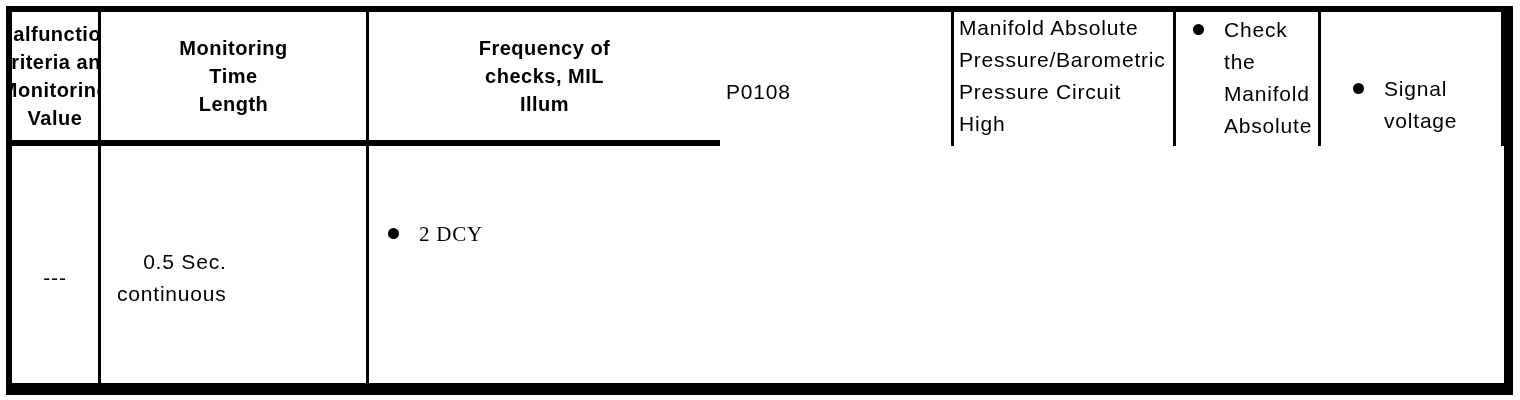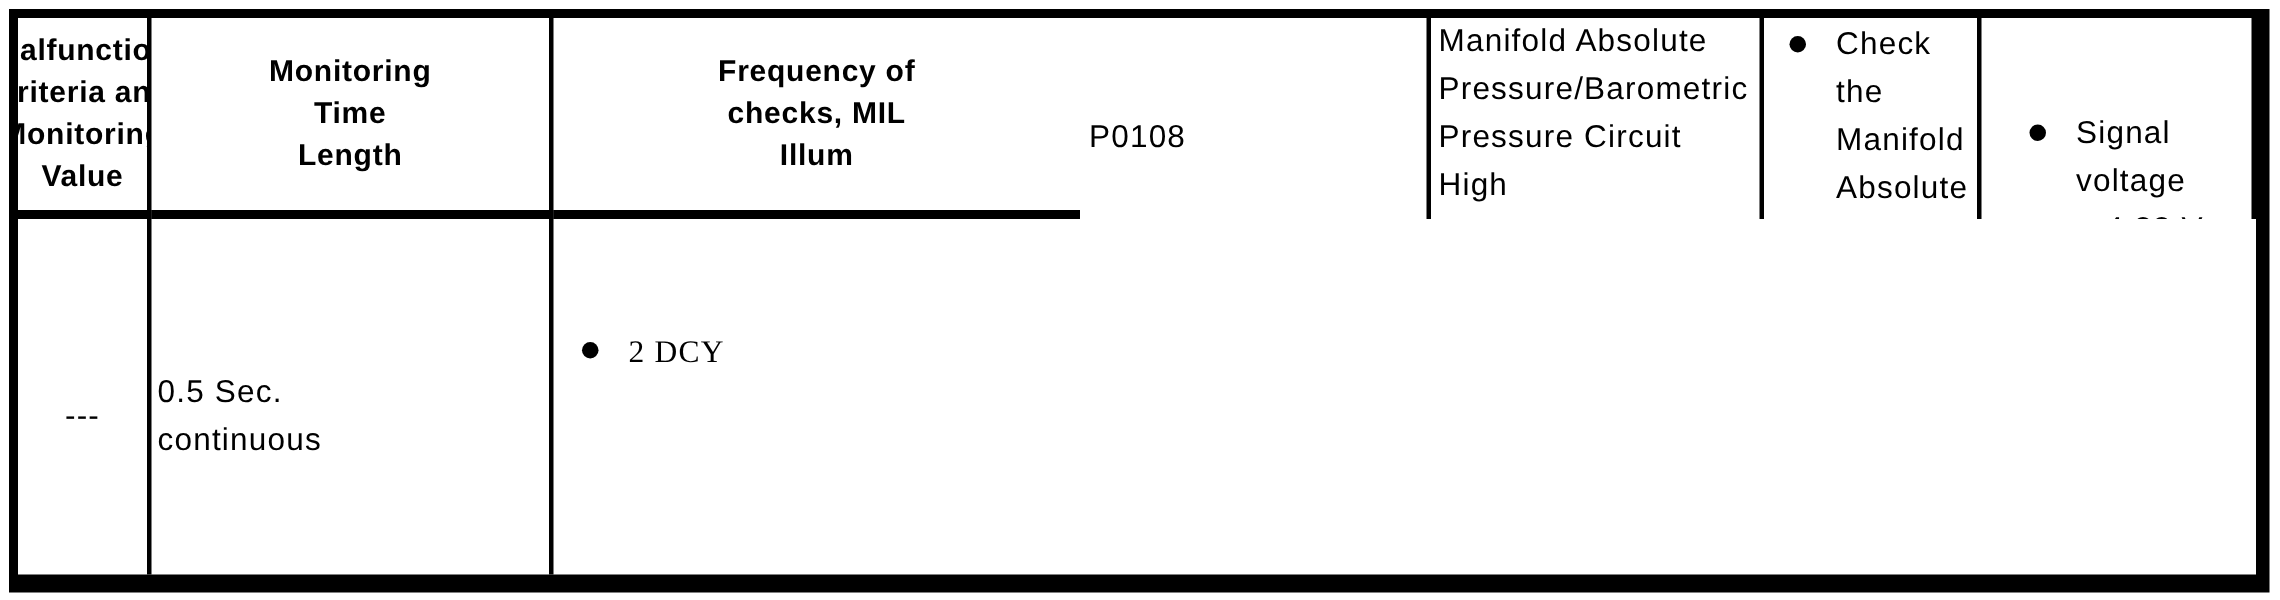--- a/index.html
+++ b/index.html
@@ -39,21 +39,21 @@
     line-height: 32px;
     letter-spacing: 0.8px;
   }
   .pre { white-space: pre-line; margin-top: 26px; }
   .v-center { display: flex; align-items: center; }
   .hv-center { display: flex; align-items: center; justify-content: center; text-align: center; }
   .td-dtc   { padding-left: 6px; }
   .td-error { padding-left: 5px; }
   .td-diag  { padding: 2px 4px 0 17px; }
   .td-malf  { padding: 61px 4px 0 32px; }
-  .td-mon   { padding-left: 4px; }
+  .td-mon   { padding-left: 16px; text-align: right; }
   .td-freq  { padding: 72px 4px 0 19px; font-family: Liberation Serif, serif; }
   .bullet-row { display: flex; align-items: flex-start; }
   .bullet {
     flex: 0 0 11px;
     width: 11px; height: 11px;
     background: #000;
     border-radius: 50%;
     margin-top: 10px;
   }
   .bullet-text { margin-left: 20px; white-space: pre-line; }

